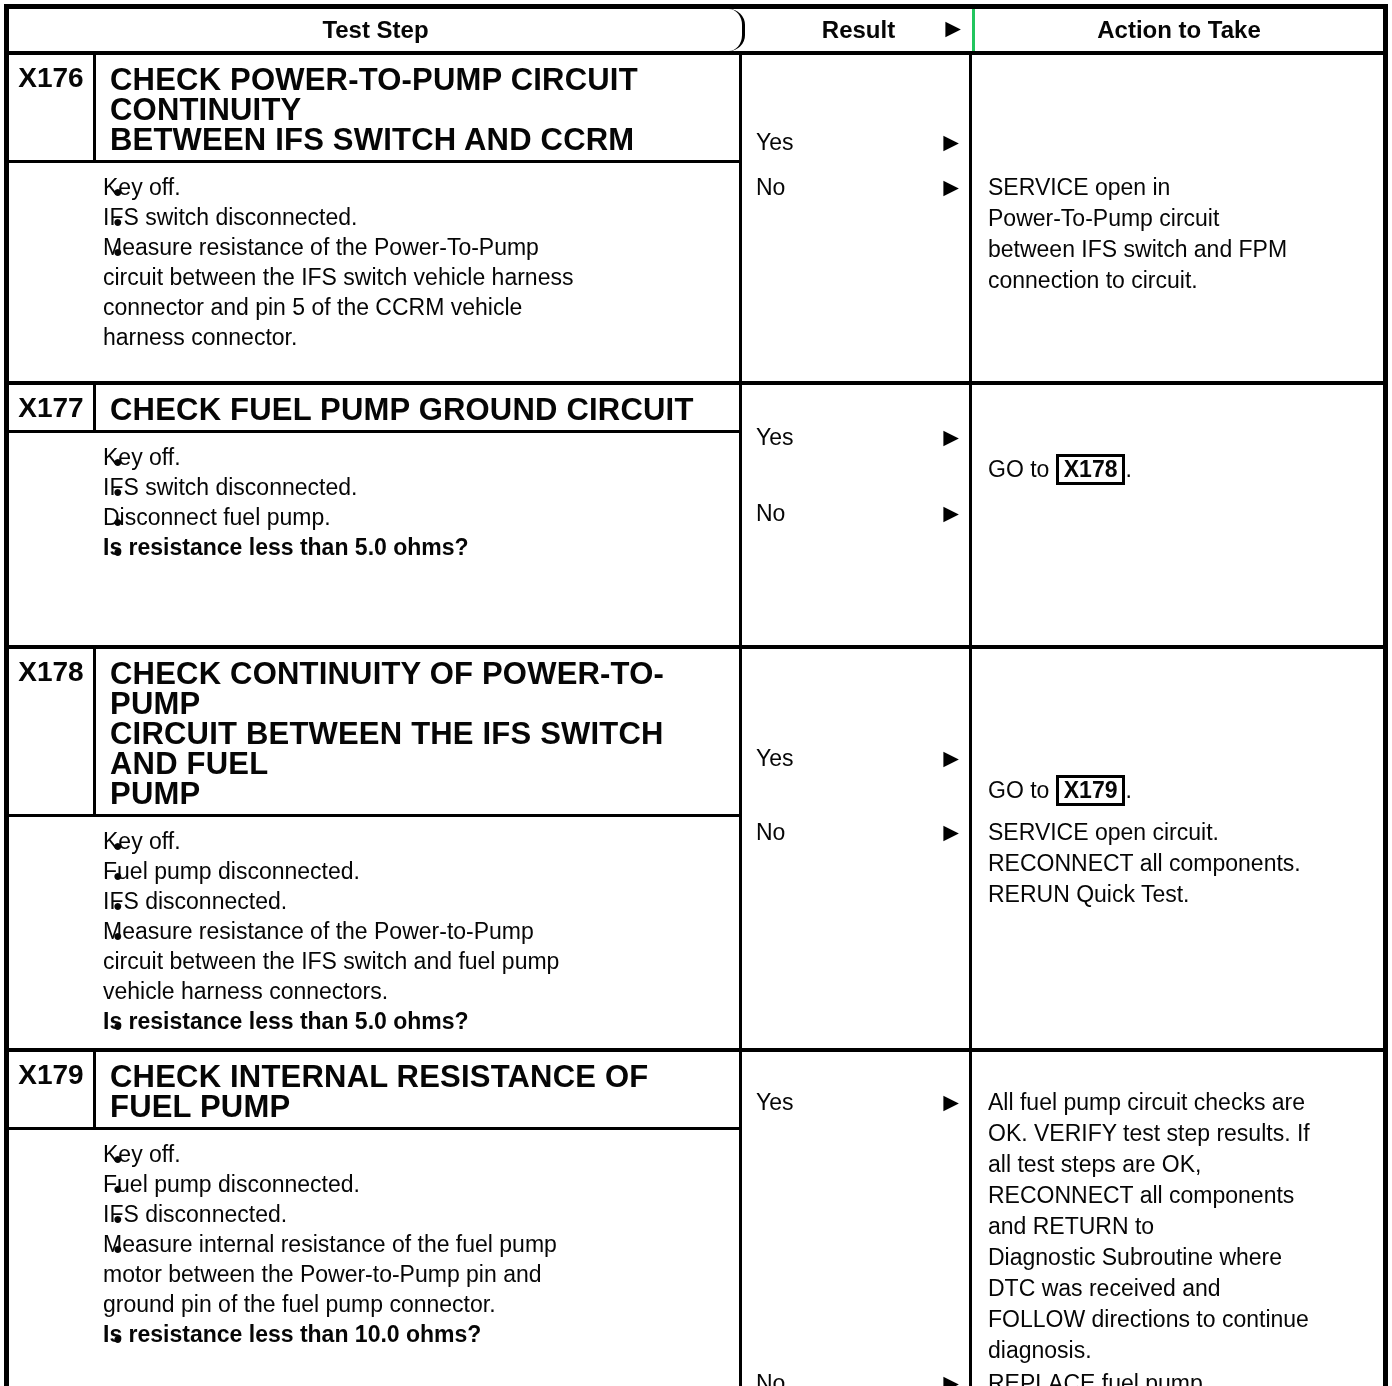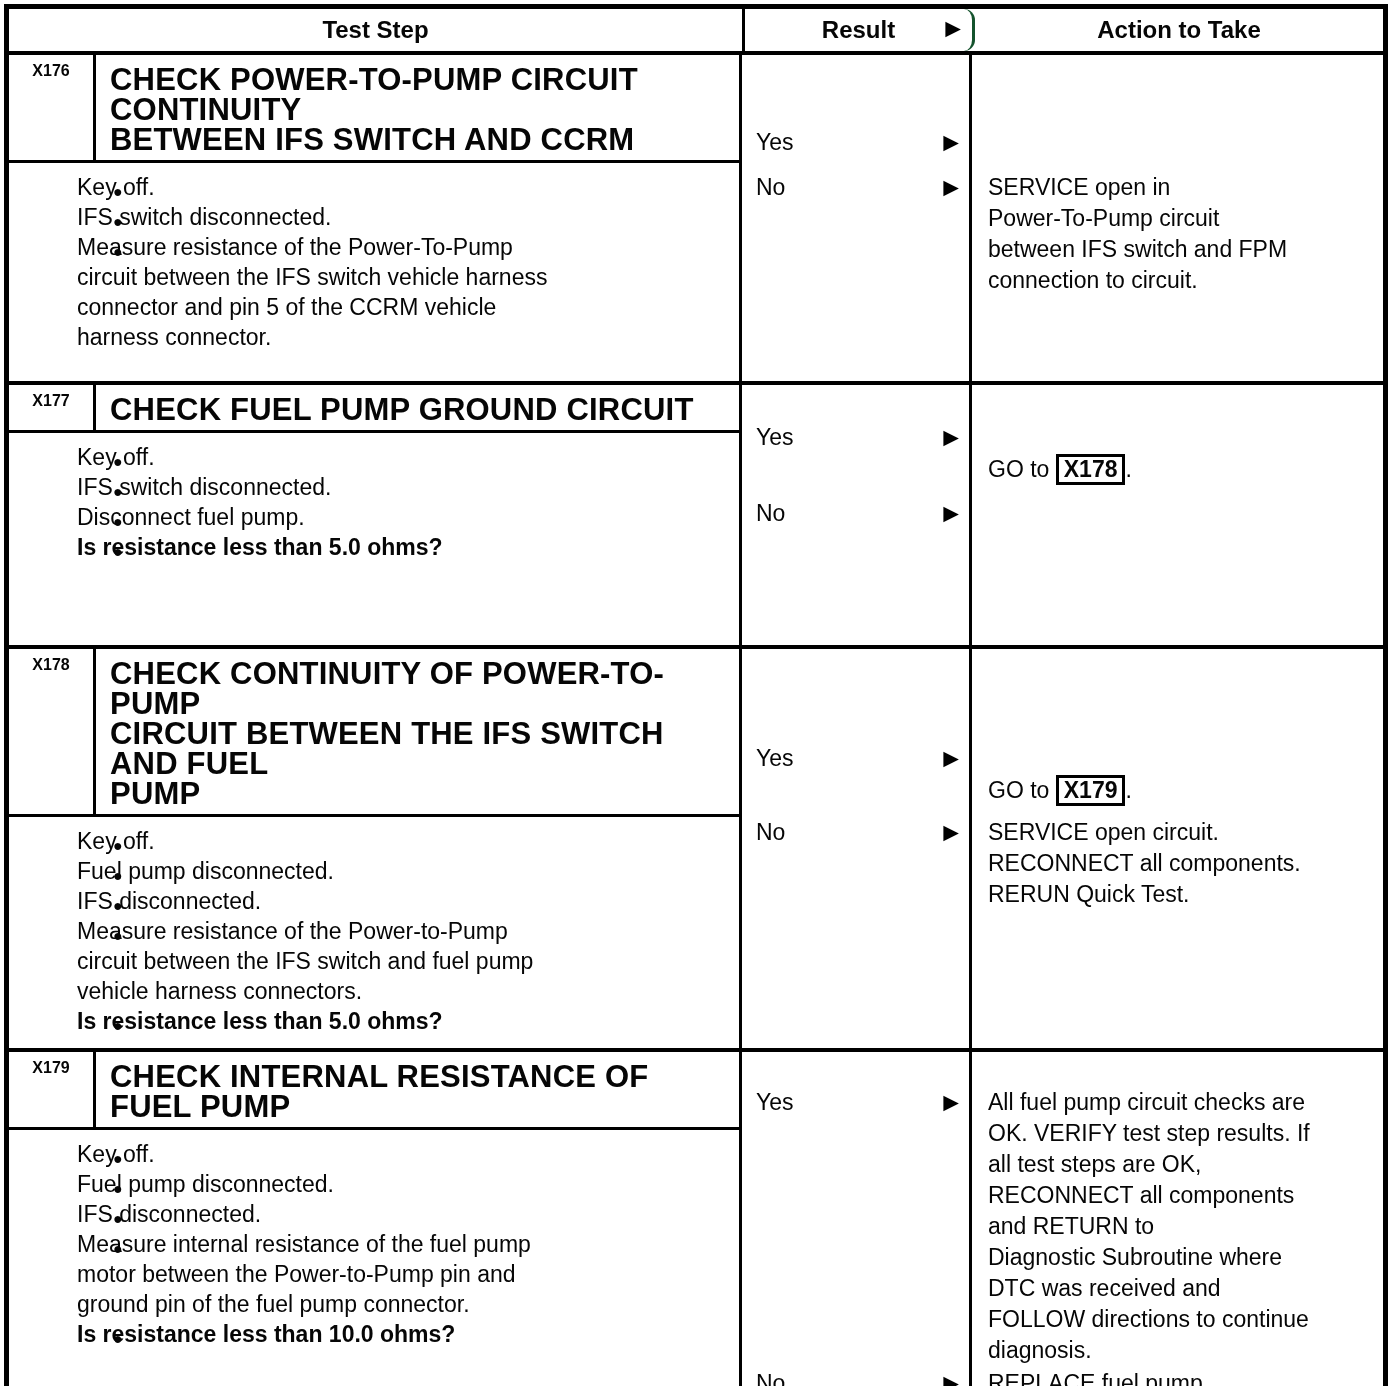--- a/index.html
+++ b/index.html
@@ -12,35 +12,35 @@
   .doc{
     position:absolute;left:4px;top:4px;
     width:1374px;
     border:5px solid #000;
     background:#fff;
   }
   
   .hdr{display:flex;border-bottom:4px solid #000;height:42px;}
   .hdr-cell{display:flex;align-items:center;justify-content:center;
     font-weight:700;font-size:24px;}
-  .hdr-ts{width:733px;border-right:3px solid #000;}
-  .hdr-res{width:227px;border-right:3px solid #14532d;position:relative;border-radius:11px;}
+  .hdr-ts{width:733px;border-right:3px solid #000;border-radius:16px;}
+  .hdr-res{width:227px;border-right:3px solid #22c55e;position:relative;}
   .hdr-res .arrow{position:absolute;right:6px;top:4px;}
   .hdr-act{flex:1;}
   
   .section{display:flex;position:relative;}
   .section + .section{border-top:4px solid #000;}
   .ts-col{width:733px;border-right:3px solid #000;box-sizing:border-box;}
   .title-row{display:flex;border-bottom:3px solid #000;}
   .step-num{width:87px;border-right:3px solid #000;box-sizing:border-box;
-    font-weight:700;font-size:16px;text-align:center;padding-top:7px;padding-bottom:5px;}
+    font-weight:700;font-size:28px;text-align:center;padding-top:7px;padding-bottom:5px;}
   .step-title{flex:1;font-weight:700;font-size:31px;line-height:30px;
     padding:10px 8px 5px 14px;white-space:pre-line;letter-spacing:.2px;}
   .bullets{padding:9px 6px 12px 0;}
-  .bullet{position:relative;padding-left:68px;font-size:23px;line-height:30px;
+  .bullet{position:relative;padding-left:94px;font-size:23px;line-height:30px;
     white-space:pre-line;}
   .bullet::before{content:"●";position:absolute;left:104px;top:5px;font-size:16px;}
   .bullet.q{font-weight:700;}
   
   .right-cols{flex:1;position:relative;box-sizing:border-box;}
   .v-divider{position:absolute;top:0;bottom:0;left:227px;width:3px;background:#000;}
   .ra-row{display:flex;}
   .result-cell{width:230px;box-sizing:border-box;display:flex;
     justify-content:space-between;align-items:flex-start;
     padding-left:14px;padding-right:8px;font-size:23px;line-height:31px;}

